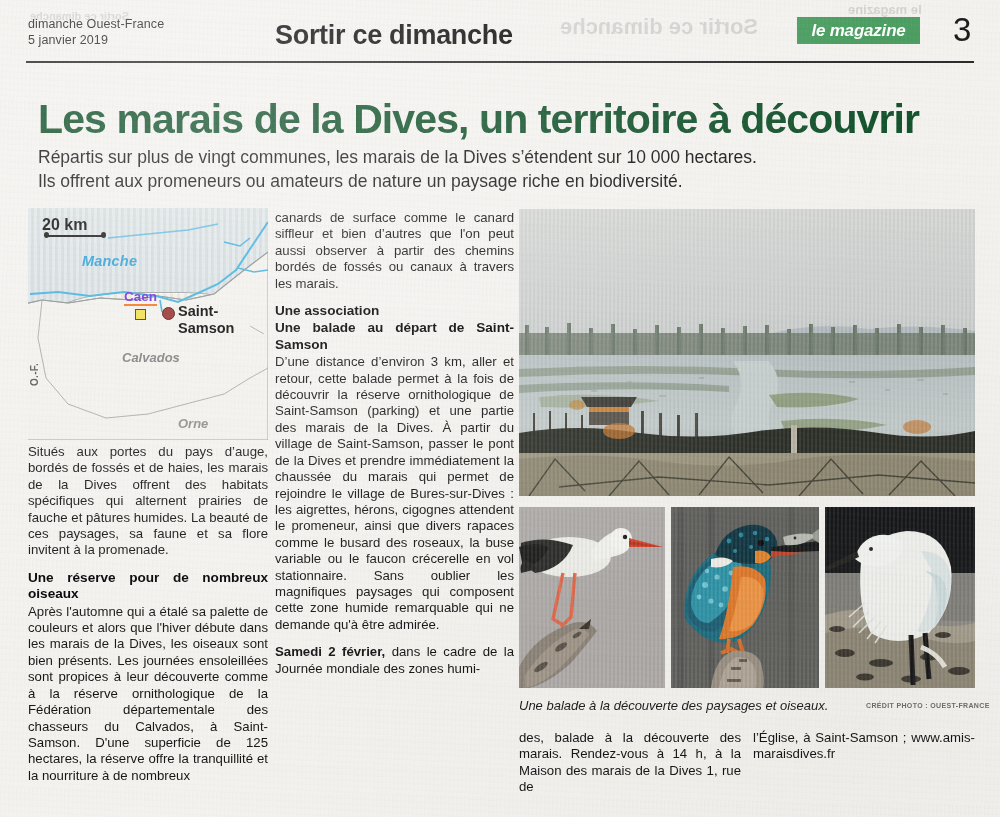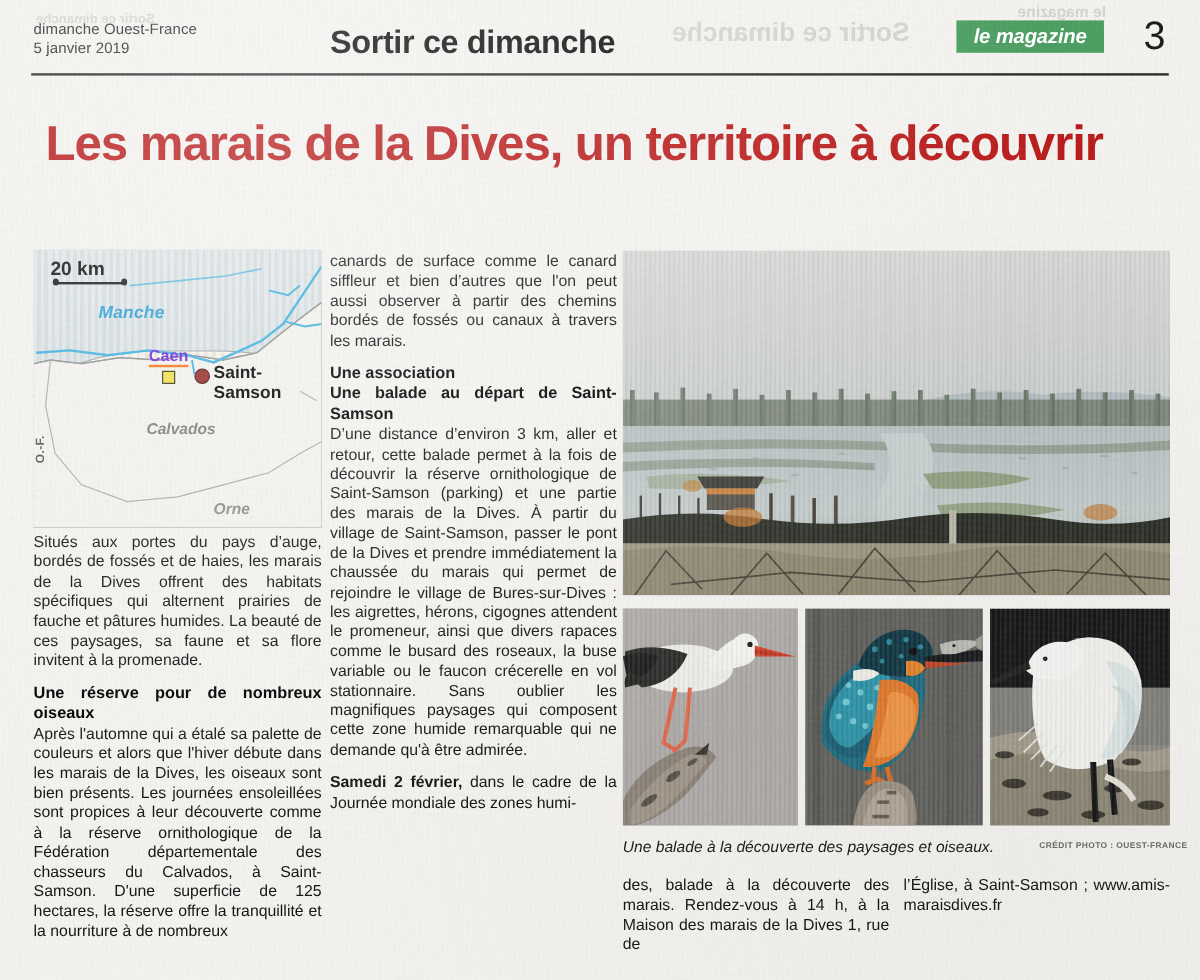--- a/index.html
+++ b/index.html
@@ -68,21 +68,21 @@
   .ghost {
     position: absolute; color: rgba(90,90,90,.20);
     font-weight: 700; transform: scaleX(-1);
     pointer-events: none; white-space: nowrap; z-index: 1;
   }
 
   
   .headline {
     position: absolute; left: 38px; top: 96px; width: 920px;
     font-size: 41px; font-weight: 700; letter-spacing: -.9px;
-    color: #b91c1c;
+    color: #14532d;
   }
   .standfirst {
     position: absolute; left: 38px; top: 145px; width: 830px;
     font-size: 17.5px; line-height: 24px; color: #1a1a1a;
   }
 
   
   .col {
     position: absolute;
     font-size: 13.2px;
@@ -234,20 +234,24 @@
     <div class="mh-title">Sortir ce dimanche</div>
 
     <div class="mh-badge">le magazine</div>
 
     <div class="mh-page">3</div>
 
     <div class="mh-rule"></div>
   </div>
 
   <div class="headline">Les marais de la Dives, un territoire à découvrir</div>
+  <div class="standfirst">
+    <div>Répartis sur plus de vingt communes, les marais de la Dives s’étendent sur 10 000 hectares.</div>
+    <div>Ils offrent aux promeneurs ou amateurs de nature un paysage riche en biodiversité.</div>
+  </div>
 
   <div class="map">
     <div class="map-sea"></div>
     <div class="land"></div>
 
     <svg class="coastline" viewBox="0 0 240 232" preserveAspectRatio="none">
 
       <path d="M-4,96 L14,92 L40,95 L72,90 L104,92 L130,88 L158,92 L186,86 L206,70 L224,56 L240,44
                L240,232 L-4,232 Z" fill="#f2f1ed" stroke="#9b9f9e" stroke-width="1"></path>
       <path d="M-4,96 L14,92 L40,95 L72,90 L104,92 L130,88 L158,92 L186,86 L206,70 L224,56 L240,44" fill="none" stroke="#8d9291" stroke-width="1.1"></path>

